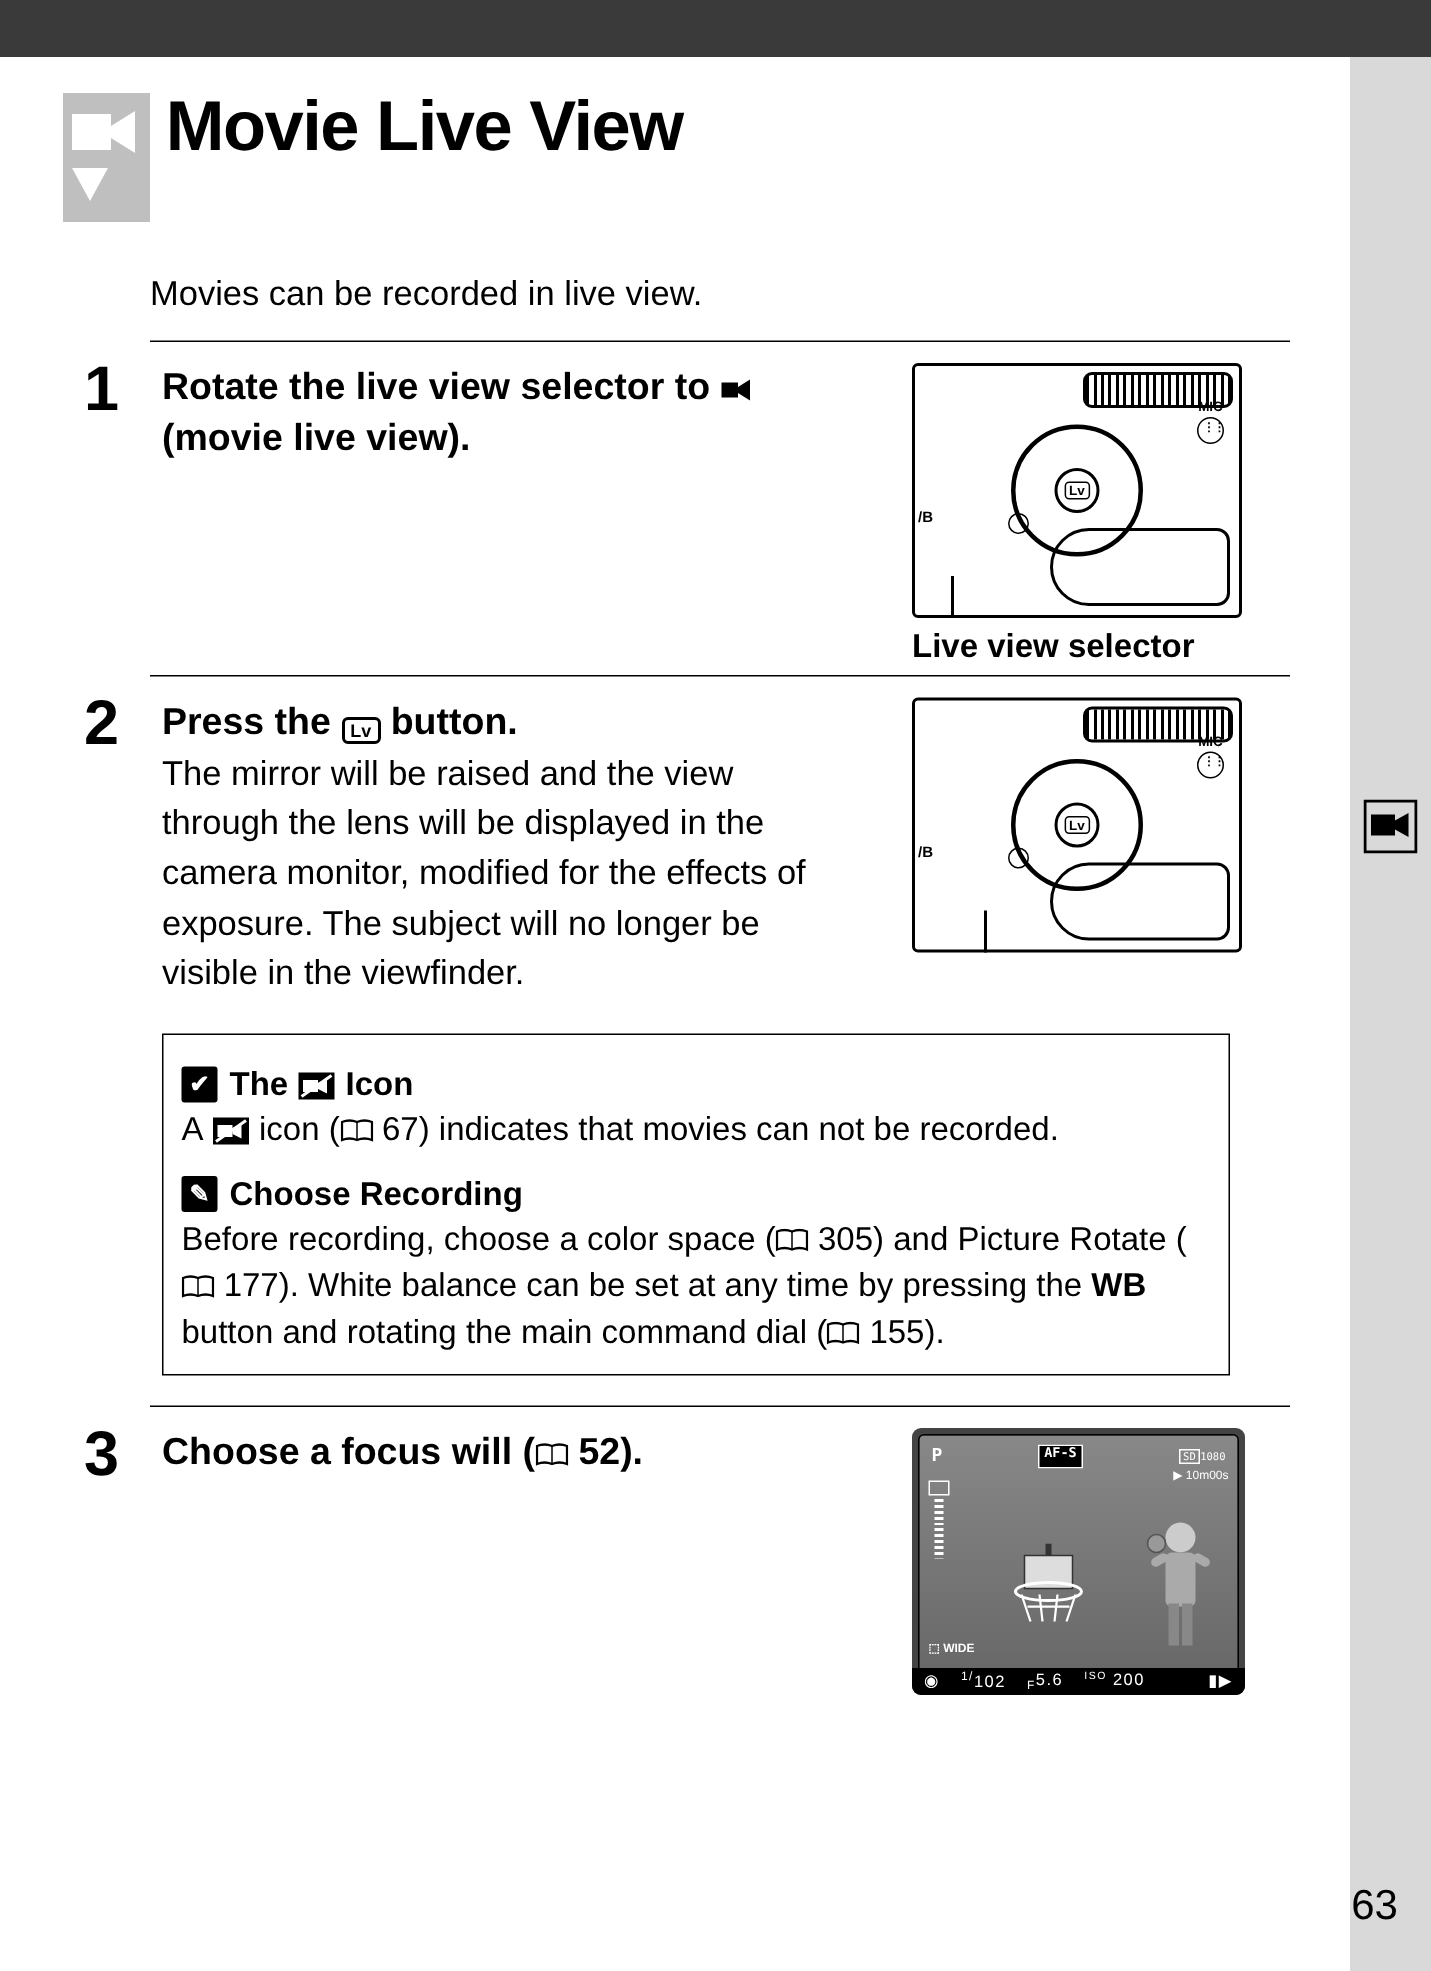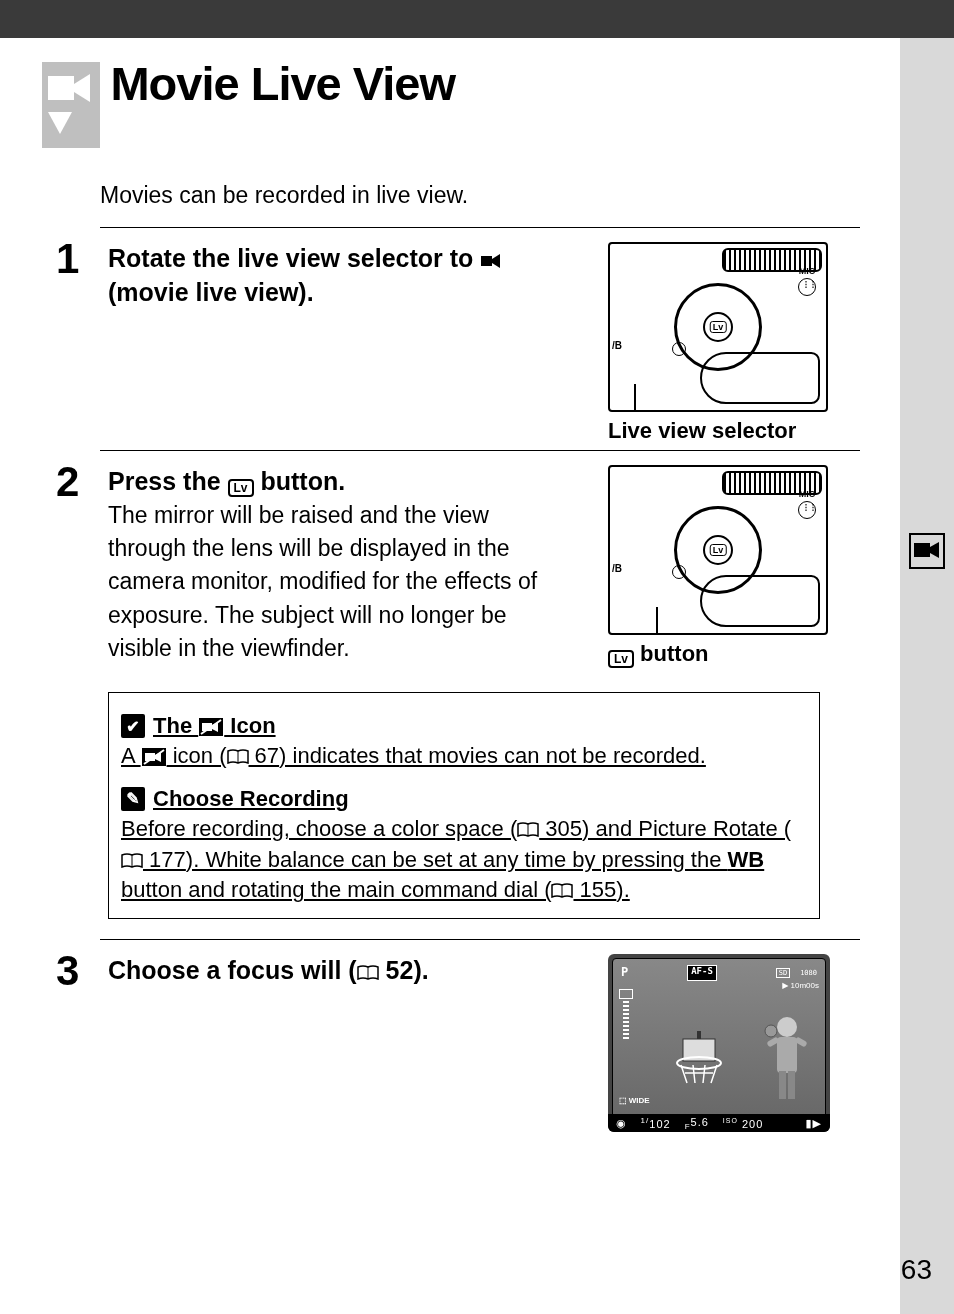--- a/index.html
+++ b/index.html
@@ -34,21 +34,21 @@
   .illus-caption { font-size: 22px; font-weight: 700; margin-top: 6px; }
 
   .lv-inline { display: inline-flex; vertical-align: -2px; width: 26px; height: 18px; border: 2px solid #000; border-radius: 4px; font-size: 12px; font-weight: 800; justify-content: center; align-items: center; }
   .movie-inline { display: inline-flex; vertical-align: -3px; width: 22px; height: 18px; }
   .movie-inline svg { width: 22px; height: 18px; }
   .book-icon { display: inline-flex; vertical-align: -2px; width: 22px; height: 16px; }
   .book-icon svg { width: 22px; height: 16px; }
   .no-movie-icon { display: inline-flex; vertical-align: -4px; width: 26px; height: 20px; }
   .no-movie-icon svg { width: 26px; height: 20px; }
 
-  .note-box { border: 1.5px solid #000; width: 712px; margin: 24px 0 14px 56px; padding: 20px 12px 12px 12px; text-decoration: underline; }
+  .note-box { border: 1.5px solid #000; width: 712px; margin: 24px 0 14px 56px; padding: 20px 12px 12px 12px; }
   .note-title { font-size: 22px; font-weight: 700; margin-bottom: 2px; display: flex; align-items: center; gap: 8px; }
   .note-text { font-size: 22px; line-height: 1.4; }
   .note-title .badge { width: 24px; height: 24px; background: #000; color: #fff; display: inline-flex; align-items: center; justify-content: center; font-size: 18px; font-weight: 800; border-radius: 2px; flex-shrink: 0; }
   .note-title .badge.pencil::before { content: "✎"; color:#fff; font-size:16px; }
   .note-title .badge.check::before { content: "✔"; color:#fff; font-size:16px; }
   .wb-bold { font-weight: 800; }
 
   .monitor-illus { width: 222px; height: 178px; border-radius: 6px; overflow: hidden; background: #444; position: relative; }
   .monitor-inner { position: absolute; inset: 4px; background: linear-gradient(180deg,#888 0%,#666 100%); border: 1px solid #000; border-radius: 4px; }
   .monitor-top { position: absolute; top: 4px; left: 4px; right: 4px; height: 20px; display: flex; justify-content: space-between; padding: 2px 4px; font-size: 8px; color: #fff; font-family: monospace; }
@@ -159,23 +159,20 @@
                 <div class="topedge"></div>
                 <div class="dial">
                     <span class="dial-lv">Lv</span>
                   </div>
                 <div class="mic"><span>MIC</span><div class="mic-dots"></div></div>
                 <div class="wb-label">/B</div>
                 <div class="mic-icon2"></div>
                 <div class="grip"></div>
                 <div class="pointer" style="left:46px;"></div>
               </div>
-              <div class="illus-caption">
-                <span class="lv-inline">Lv</span><span> button</span>
-              </div>
             </div>
           </div>
 
           <div class="note-box" style="margin-left:0;">
             <div class="note-title">
               <span class="badge check"></span>
               <span>
                 <span>The </span><span class="no-movie-icon">
                     <svg viewBox="0 0 26 20">
                       <rect x="1" y="1" width="24" height="18" fill="#000"></rect>
@@ -243,21 +240,21 @@
                     </svg>
                   </span><span> 52</span><span>).</span>
               </p>
             </div>
             <div class="step-right">
               <div class="monitor-illus">
                 <div class="monitor-inner">
                   <div class="monitor-top">
                     <span style="font-weight:800;font-size:12px;">P</span>
                     <span class="af-box">AF-S</span>
-                    <span style="display:flex;gap:10px;align-items:center;">
+                    <span style="display:flex;gap:0;align-items:center;">
                       <span style="border:1px solid #fff;padding:0 2px;font-size:7px;">SD</span>
                       <span style="font-size:7px;">1080</span>
                     </span>
                   </div>
                   <div style="position:absolute;top:22px;right:6px;font-size:8px;color:#fff;">▶ <span>10m00s</span></div>
                   <div style="position:absolute;left:6px;top:30px;display:flex;flex-direction:column;gap:2px;">
                     <div style="width:14px;height:10px;border:1px solid #fff;"></div>
                     <div style="width:6px;height:40px;background:repeating-linear-gradient(#fff 0 2px,transparent 2px 4px);margin-left:4px;"></div>
                   </div>
                   <div class="monitor-hoop">

